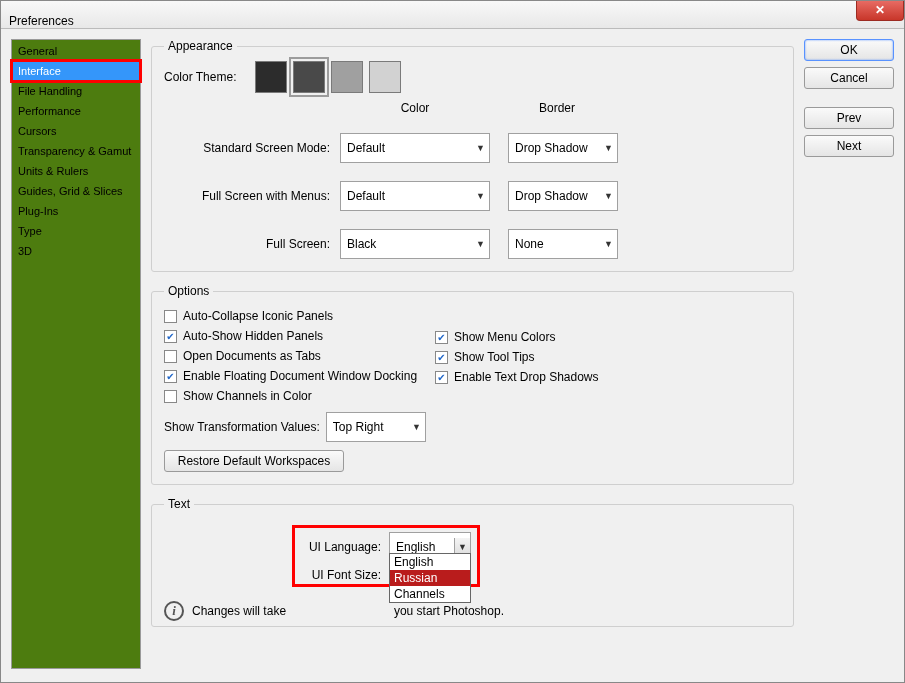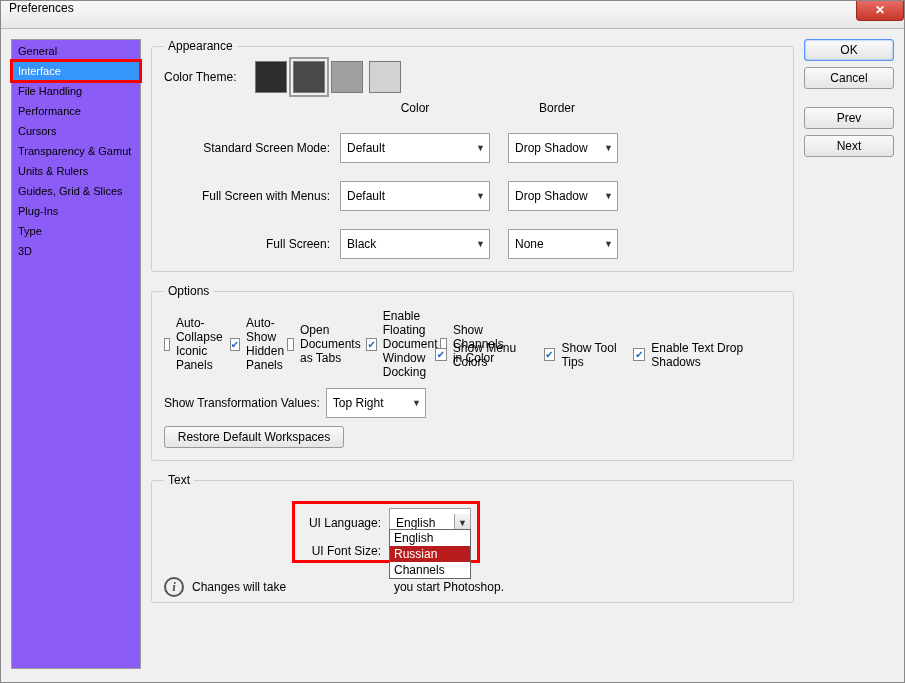--- a/index.html
+++ b/index.html
@@ -19,21 +19,21 @@
     background: #f0f0f0;
     border: 1px solid #888;
     display: flex;
     flex-direction: column;
   }
   .titlebar {
     height: 28px;
     background: linear-gradient(#f8f8f8, #e8e8e8);
     border-bottom: 1px solid #bbb;
     display: flex;
-    align-items: flex-start;
+    align-items: flex-end;
     padding-left: 8px;
     position: relative;
   }
   .titlebar-title { font-size: 12px; }
   .closebtn {
     position: absolute;
     right: 0;
     top: 0;
     width: 48px;
     height: 20px;
@@ -50,21 +50,21 @@
     cursor: pointer;
   }
   .content {
     flex: 1;
     display: flex;
     padding: 10px;
     gap: 10px;
   }
   .sidebar {
     width: 130px;
-    background: #8b5cf6;
+    background: #4d7c0f;
     border: 1px solid #9a9a9a;
     padding: 1px 0;
     height: 630px;
   }
   .side-item {
     padding: 2px 6px;
     font-size: 11px;
     cursor: pointer;
     line-height: 16px;
   }
@@ -178,21 +178,21 @@
     align-items: center;
     justify-content: center;
     font-size: 10px;
     color: #2267c8;
     cursor: pointer;
   }
   .opts-cols {
     display: flex;
     gap: 6px;
   }
-  .opts-col { display: flex; }
+  .opts-col { display: flex; flex-direction: column; }
   .restore-btn {
     width: 180px;
     margin-top: 8px;
   }
   .trans-row {
     display: flex;
     align-items: center;
     margin-top: 6px;
     gap: 6px;
   }

